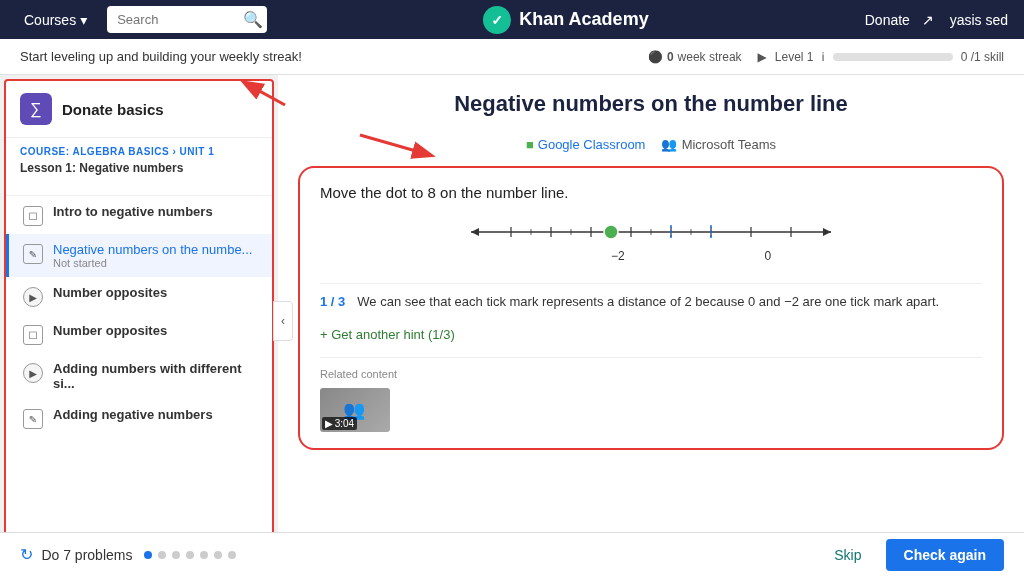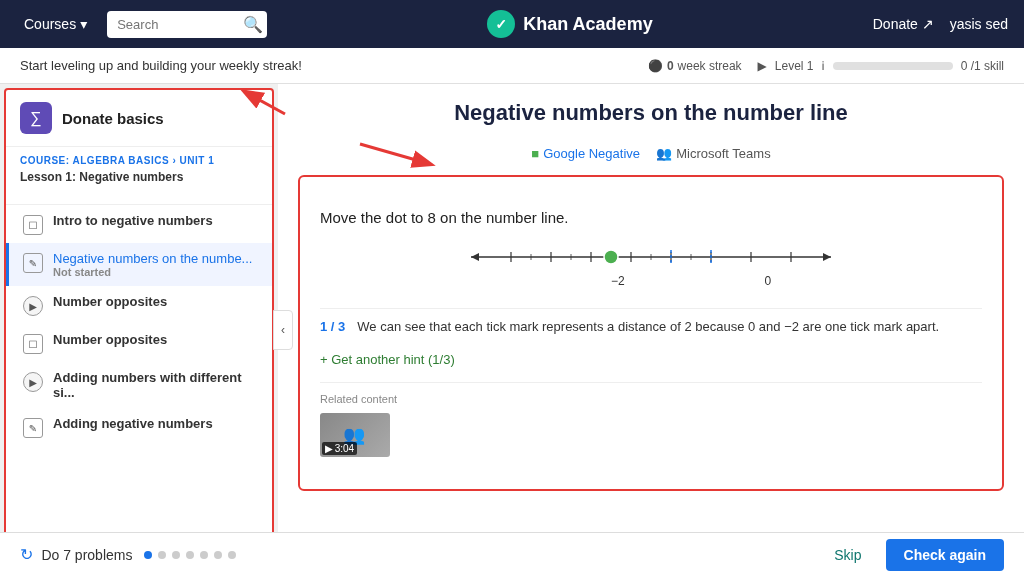--- a/index.html
+++ b/index.html
@@ -1,21 +1,21 @@
 <!DOCTYPE html>
 <html><head>
   <meta charset="utf-8">
   <style>
     * { box-sizing: border-box; margin: 0; padding: 0; }
     body { font-family: 'Segoe UI', Arial, sans-serif; background: #f0f0f0; width: 1024px; height: 576px; overflow: hidden; }
 
     
     .top-nav {
       background: #1b2340;
-      height: 48px;
+      height: 39px;
       display: flex;
       align-items: center;
       padding: 0 16px;
       gap: 12px;
     }
     .nav-courses {
       color: white;
       font-size: 14px;
       display: flex;
       align-items: center;
@@ -63,21 +63,21 @@
     .nav-right {
       display: flex;
       align-items: center;
       gap: 16px;
       color: white;
       font-size: 14px;
     }
     .nav-donate {
       display: flex;
       align-items: center;
-      gap: 4px;
+      gap: 12px;
       cursor: pointer;
     }
 
     
     .streak-bar {
       background: white;
       height: 36px;
       display: flex;
       align-items: center;
       justify-content: space-between;
@@ -160,21 +160,21 @@
       color: #555;
       flex-shrink: 0;
       margin-top: 2px;
     }
     .sidebar-item-icon.play {
       border-radius: 50%;
       background: #f5f5f5;
     }
     .sidebar-item-text { font-size: 13px; color: #333; font-weight: bold; }
     .sidebar-item-text.active { color: #1a73e8; font-weight: 500; }
-    .sidebar-item-subtext { font-size: 11px; color: #888; font-weight: bold; }
+    .sidebar-item-subtext { font-size: 11px; color: #888; }
 
     
     .collapse-btn {
       position: absolute;
       left: 273px;
       top: 50%;
       transform: translateY(-50%);
       width: 20px;
       height: 40px;
       background: white;
@@ -210,22 +210,22 @@
       gap: 16px;
       margin-bottom: 14px;
       font-size: 13px;
     }
     .google-classroom { color: #1a73e8; display: flex; align-items: center; gap: 4px; cursor: pointer; }
     .ms-teams { color: #555; display: flex; align-items: center; gap: 4px; cursor: pointer; }
 
     
     .exercise-box {
       border: 2px solid #e53935;
-      border-radius: 6px;
-      padding: 32px 20px;
+      border-radius: 16px;
+      padding: 16px 20px;
       margin-bottom: 12px;
     }
     .exercise-prompt {
       font-size: 15px;
       color: #222;
       margin-bottom: 16px;
     }
     .number-line-container {
       margin: 12px 0 20px;
       display: flex;
@@ -457,21 +457,21 @@
     </div>
   </div>
 
   <div class="collapse-btn">‹</div>
 
   <div class="content-area">
     <h1 class="content-title">Negative numbers on the number line</h1>
     <div class="content-actions">
       <span class="google-classroom">
         <span style="color:#4caf50;">■</span>
-        <span>Google Negative</span>
+        <span>Google Classroom</span>
       </span>
       <span class="ms-teams">
         <span>👥</span>
         <span>Microsoft Teams</span>
       </span>
     </div>
 
     <div class="exercise-box">
       <div class="exercise-prompt">Move the dot to 8 on the number line.</div>
 

